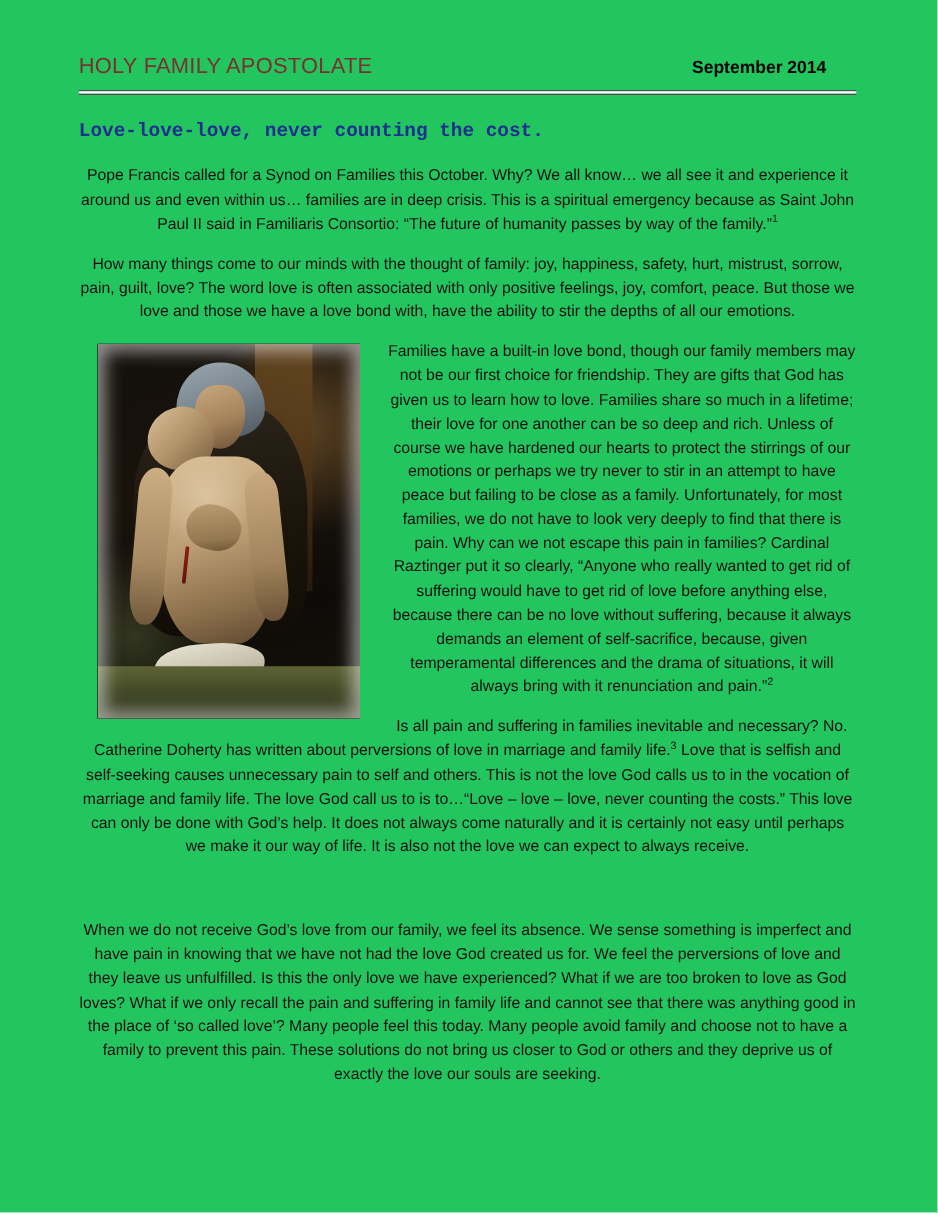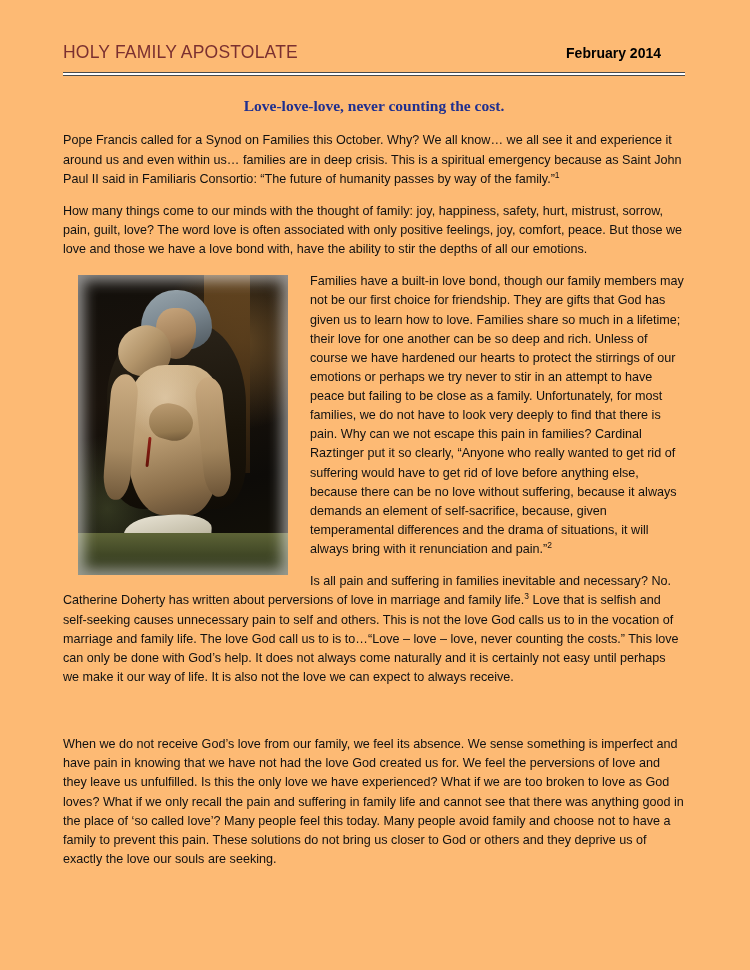--- a/index.html
+++ b/index.html
@@ -13,21 +13,21 @@
     height: 970px;
     font-family: "Liberation Sans", sans-serif;
     color: #000000;
     overflow: hidden;
   }
 
   .page {
     position: relative;
     width: 750px;
     height: 970px;
-    background: #fdba74;
+    background: #22c55e;
     box-sizing: border-box;
     padding: 0;
   }
 
   
   .masthead {
     position: absolute;
     left: 63px;
     top: 42px;
     width: 622px;
@@ -71,35 +71,34 @@
 
   
   .content {
     position: absolute;
     left: 63px;
     top: 96px;
     width: 622px;
   }
 
   .article-title {
-    font-family: Liberation Serif, serif;
+    font-family: Liberation Mono, monospace;
     font-size: 15.5px;
     color: #1F2F8F;
     margin: 0 0 16px 0;
     line-height: 1.25;
-    text-align: center;
   }
 
   p.body-text {
     font-family: "Liberation Sans", sans-serif;
     font-size: 12.6px;
     line-height: 1.52;
     color: #111111;
     margin: 0 0 13px 0;
-    text-align: left;
+    text-align: center;
   }
   p.body-text:last-child { margin-bottom: 0; margin-top: 48px; }
 
   sup.fn {
     font-size: 8.5px;
     vertical-align: super;
     line-height: 0;
   }
 
   
@@ -256,21 +255,21 @@
     pointer-events: none;
   }
 </style>
 </head>
 <body>
 
 <div class="page">
 
   <div class="masthead">
     <div class="masthead-title">HOLY FAMILY APOSTOLATE</div>
-    <div class="masthead-date">February 2014</div>
+    <div class="masthead-date">September 2014</div>
   </div>
 
   <div class="header-rule">
     <div class="rule-line"></div>
     <div class="rule-gap"></div>
     <div class="rule-line"></div>
   </div>
 
   <div class="content">
 

